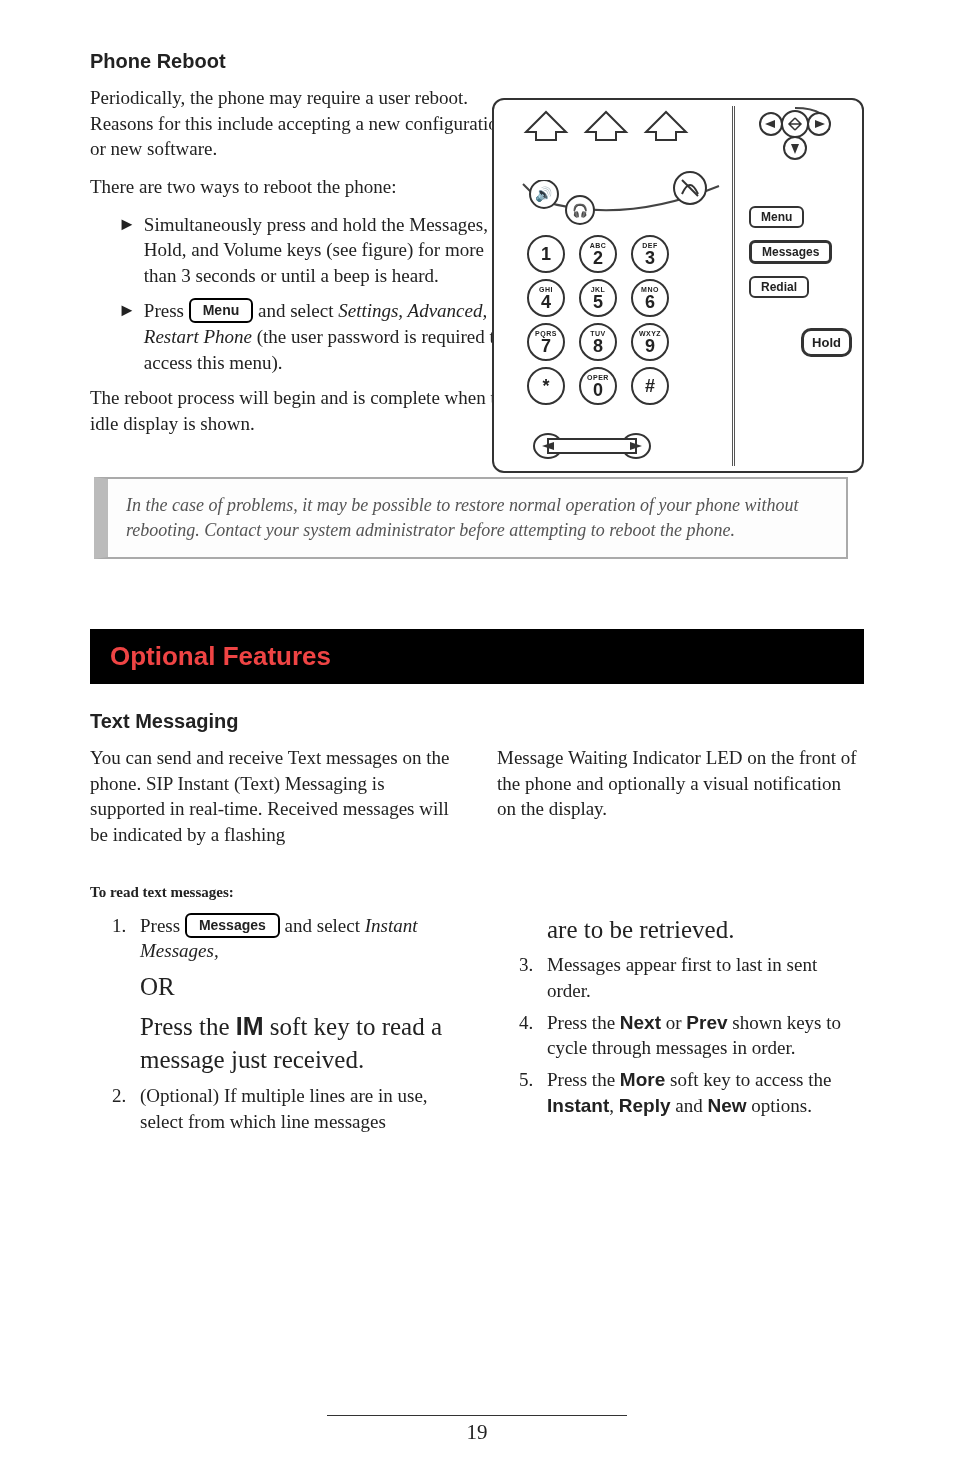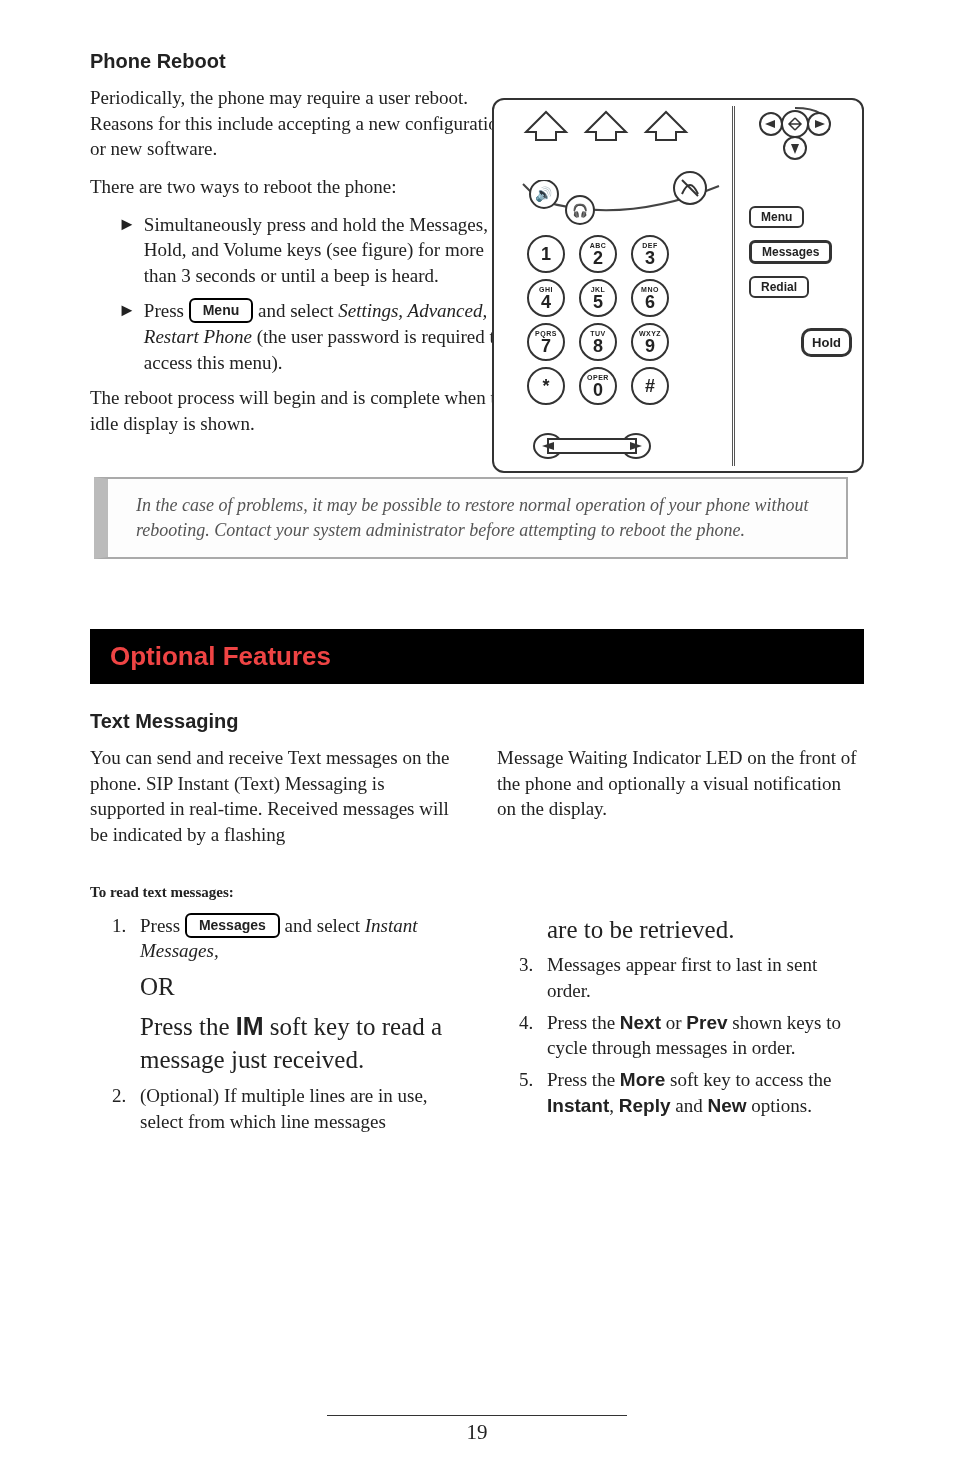--- a/index.html
+++ b/index.html
@@ -49,21 +49,21 @@
     font-weight: bold;
     font-size: 14px;
     padding: 1px 12px;
     vertical-align: 2px;
     background: #fff;
   }
   .italic { font-style: italic; }
   .info-box {
     border: 2px solid #aaa;
     border-left: 14px solid #bbb;
-    padding: 14px 28px;
+    padding: 14px 18px;
     margin: 40px 16px 20px 4px;
     font-size: 18px;
     font-style: italic;
     line-height: 1.4;
     color: #555;
     background: #fdfdfd;
   }
   .black-bar {
     background: #000;
     color: #ef4444;

